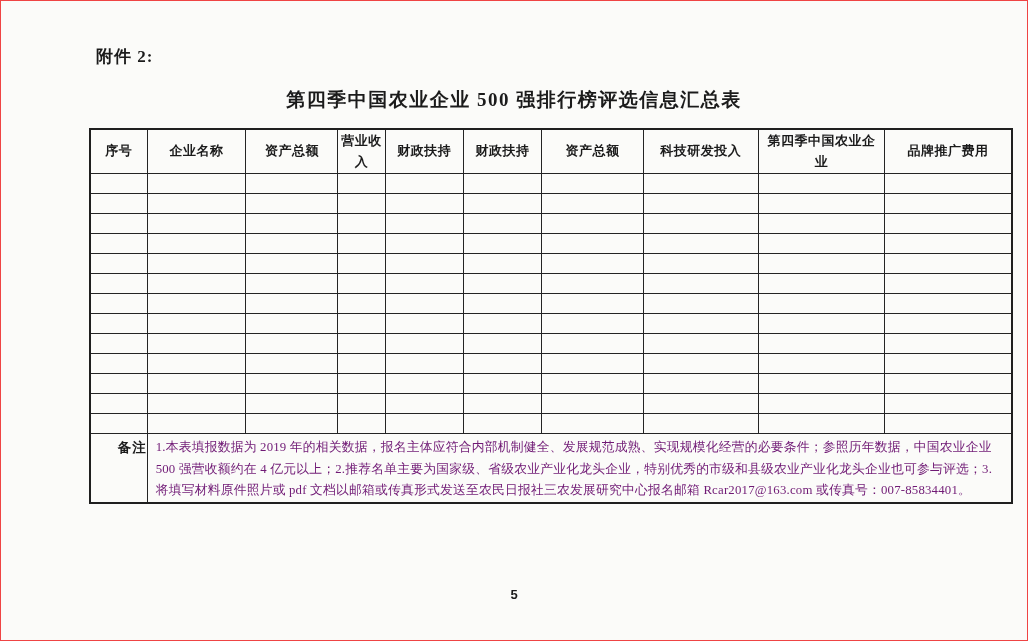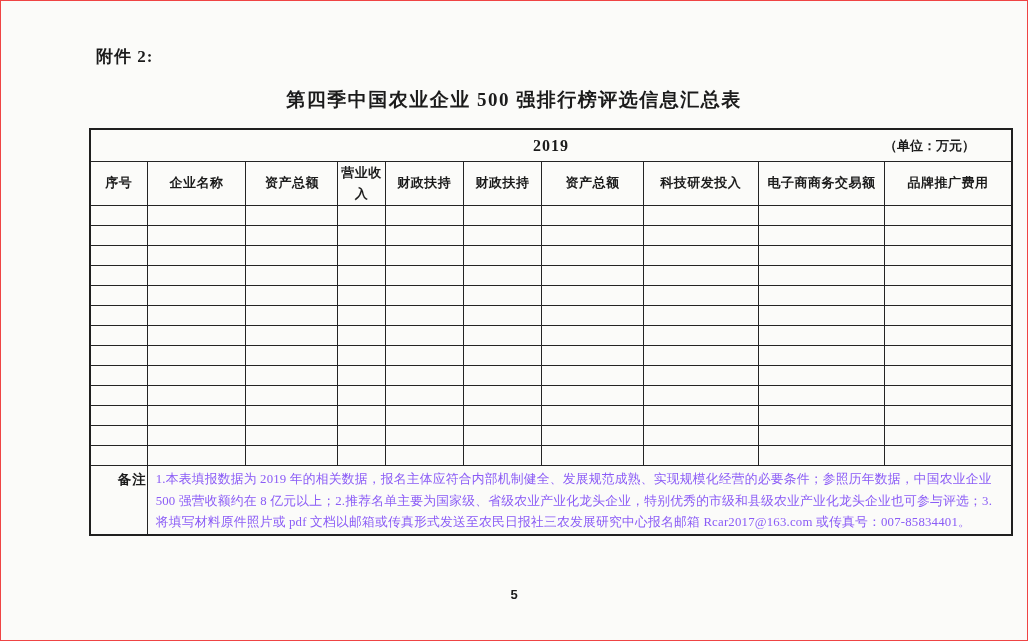--- a/index.html
+++ b/index.html
@@ -62,21 +62,21 @@
     font-size:13.5px; font-weight:bold;
     padding-top:5px !important;
     letter-spacing:1px;
   }
   .remarks-text-cell { padding:3px 6px 0 8px !important; }
   .remarks-line {
     font-size:12.8px;
     line-height:21.5px;
     letter-spacing:0.2px;
     white-space:nowrap;
-    color:#8b5cf6;
+    color:#701a75;
   }
   .page-number {
     position:absolute; left:0; right:0; top:586px;
     text-align:center;
     font-size:13px; font-weight:bold;
     font-family:"Liberation Sans","DejaVu Sans",sans-serif;
   }
 </style>
 </head>
 <body>
@@ -94,36 +94,30 @@
         <col style="width: 10%;">
         <col style="width: 5.1%;">
         <col style="width: 8.5%;">
         <col style="width: 8.5%;">
         <col style="width: 11%;">
         <col style="width: 12.5%;">
         <col style="width: 13.7%;">
         <col style="width: 13.8%;">
       </colgroup>
     <tbody>
-      <tr>
-        <td class="year-row-cell" colspan="10">
-          <span class="year-text">2019</span>
-          <span class="unit-text">（单位：万元）</span>
-        </td>
-      </tr>
       <tr class="header-row">
           <th>序号</th>
           <th>企业名称</th>
           <th>资产总额</th>
           <th>营业收入</th>
           <th>财政扶持</th>
           <th>财政扶持</th>
           <th>资产总额</th>
           <th>科技研发投入</th>
-          <th>电子商商务交易额</th>
+          <th>第四季中国农业企业</th>
           <th>品牌推广费用</th>
         </tr>
 
       <tr class="empty-row">
           <td></td>
           <td></td>
           <td></td>
           <td></td>
           <td></td>
           <td></td>
@@ -273,21 +267,21 @@
           <td></td>
           <td></td>
           <td></td>
           <td></td>
           <td></td>
         </tr>
         <tr class="remarks-row">
         <td class="remarks-label-cell">备注</td>
         <td class="remarks-text-cell" colspan="9">
             <div class="remarks-line">1.本表填报数据为 2019 年的相关数据，报名主体应符合内部机制健全、发展规范成熟、实现规模化经营的必要条件；参照历年数据，中国农业企业</div>
-            <div class="remarks-line">500 强营收额约在 8 亿元以上；2.推荐名单主要为国家级、省级农业产业化龙头企业，特别优秀的市级和县级农业产业化龙头企业也可参与评选；3.</div>
+            <div class="remarks-line">500 强营收额约在 4 亿元以上；2.推荐名单主要为国家级、省级农业产业化龙头企业，特别优秀的市级和县级农业产业化龙头企业也可参与评选；3.</div>
             <div class="remarks-line">将填写材料原件照片或 pdf 文档以邮箱或传真形式发送至农民日报社三农发展研究中心报名邮箱 Rcar2017@163.com 或传真号：007-85834401。</div>
           </td>
       </tr>
     </tbody>
   </table>
 
   <div class="page-number">5</div>
 
 </div>
 

